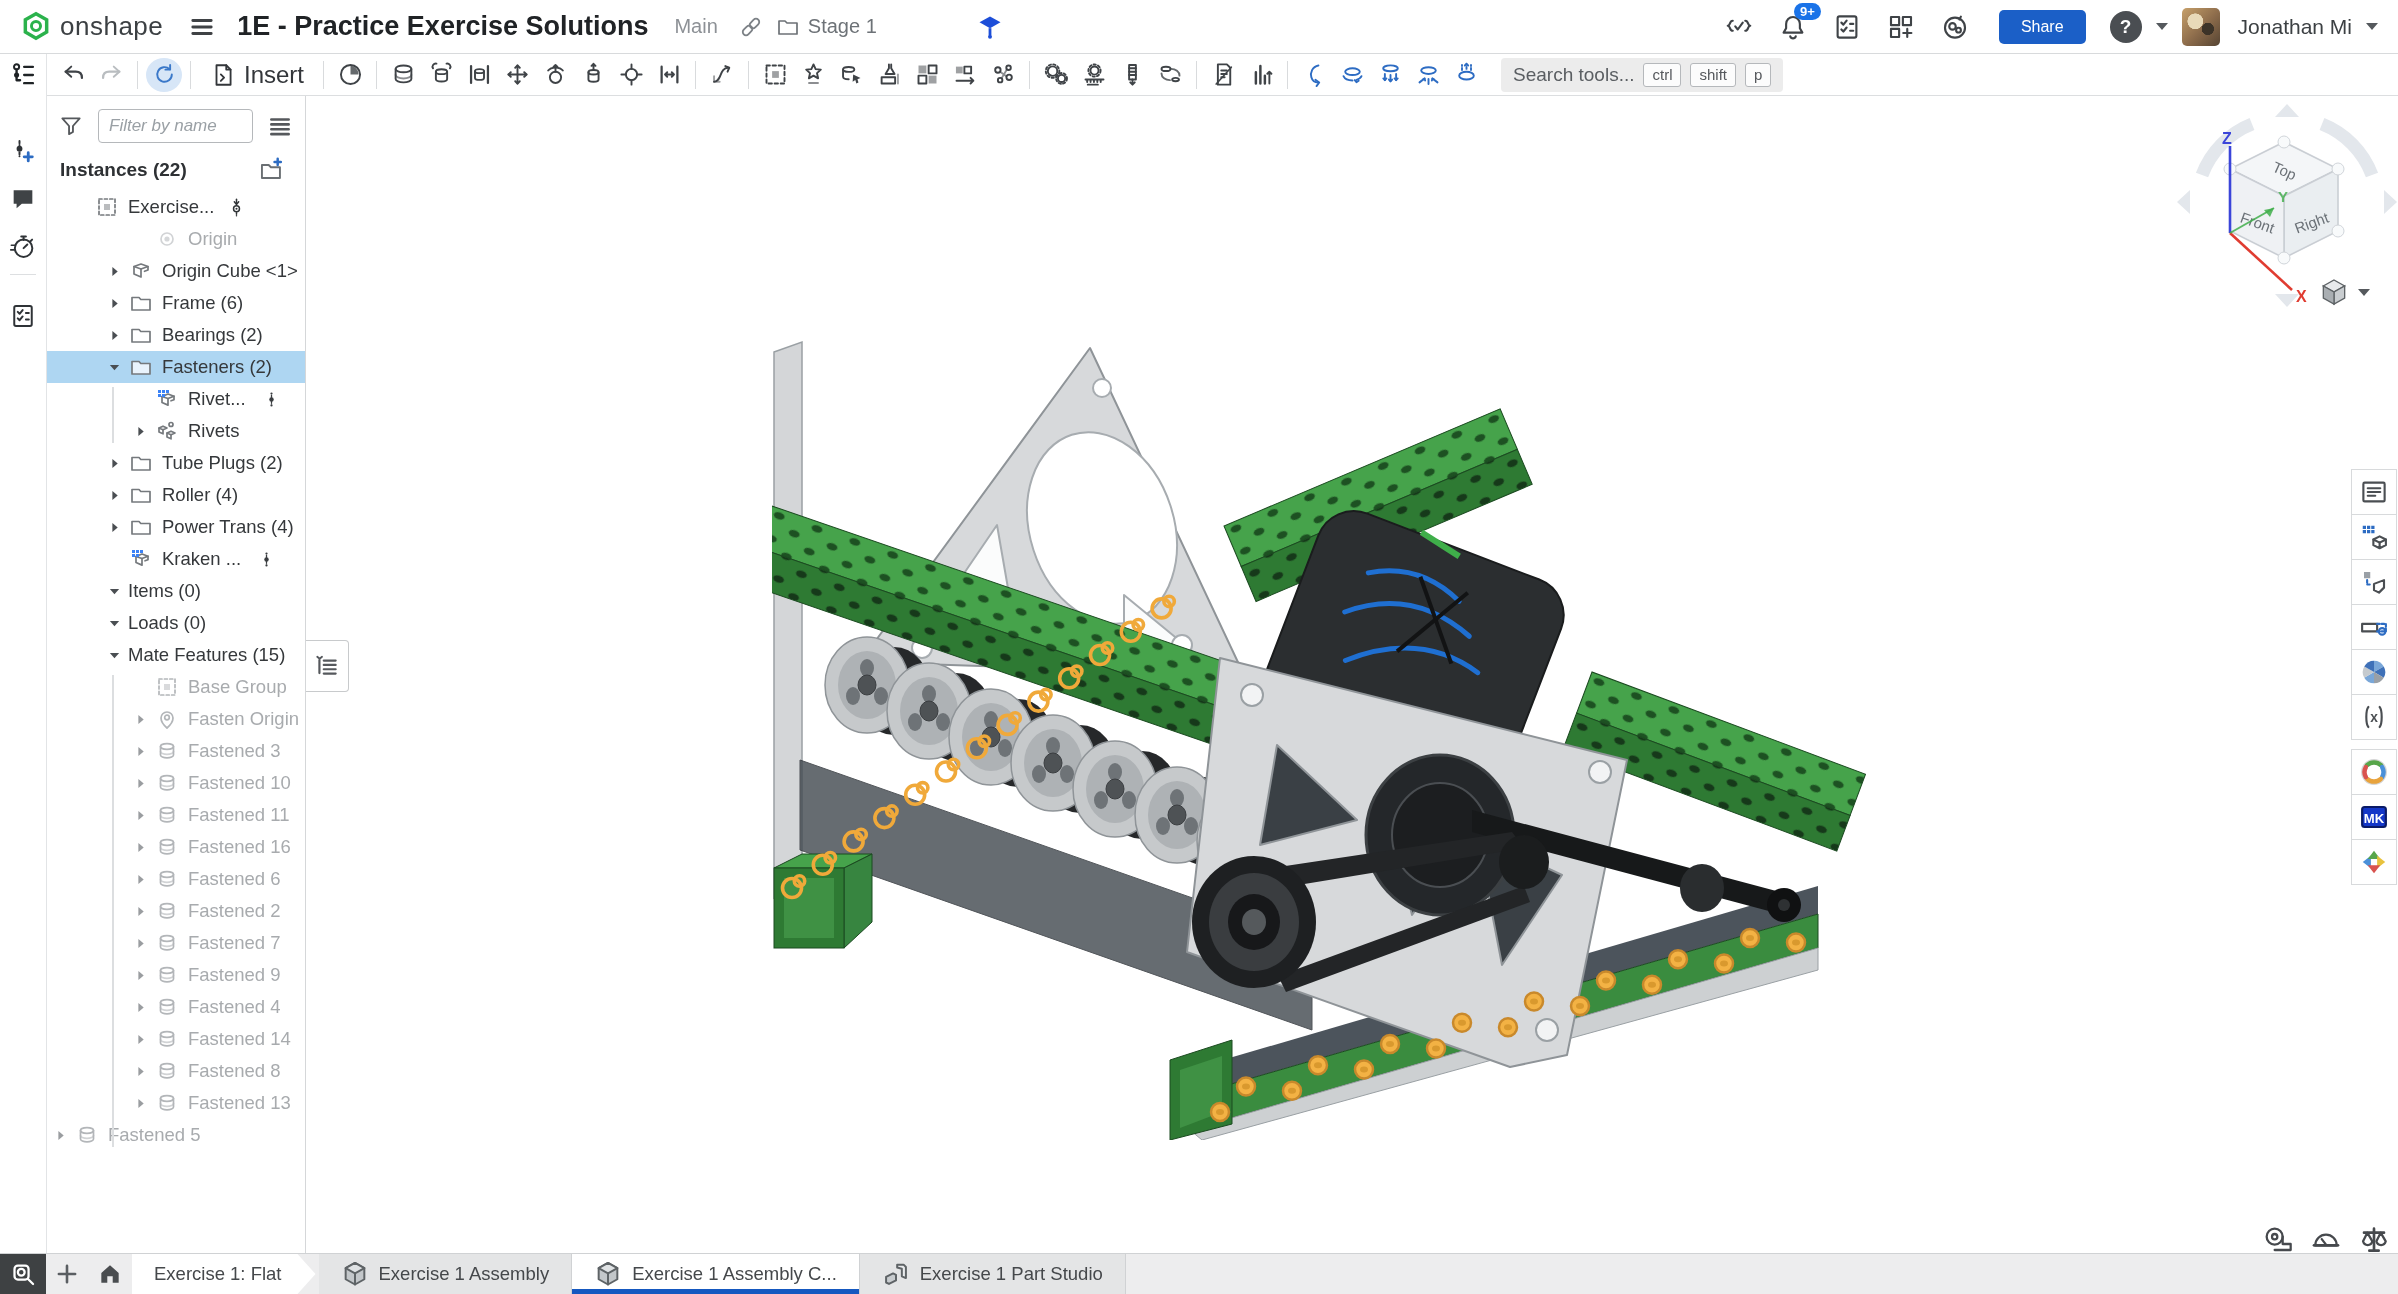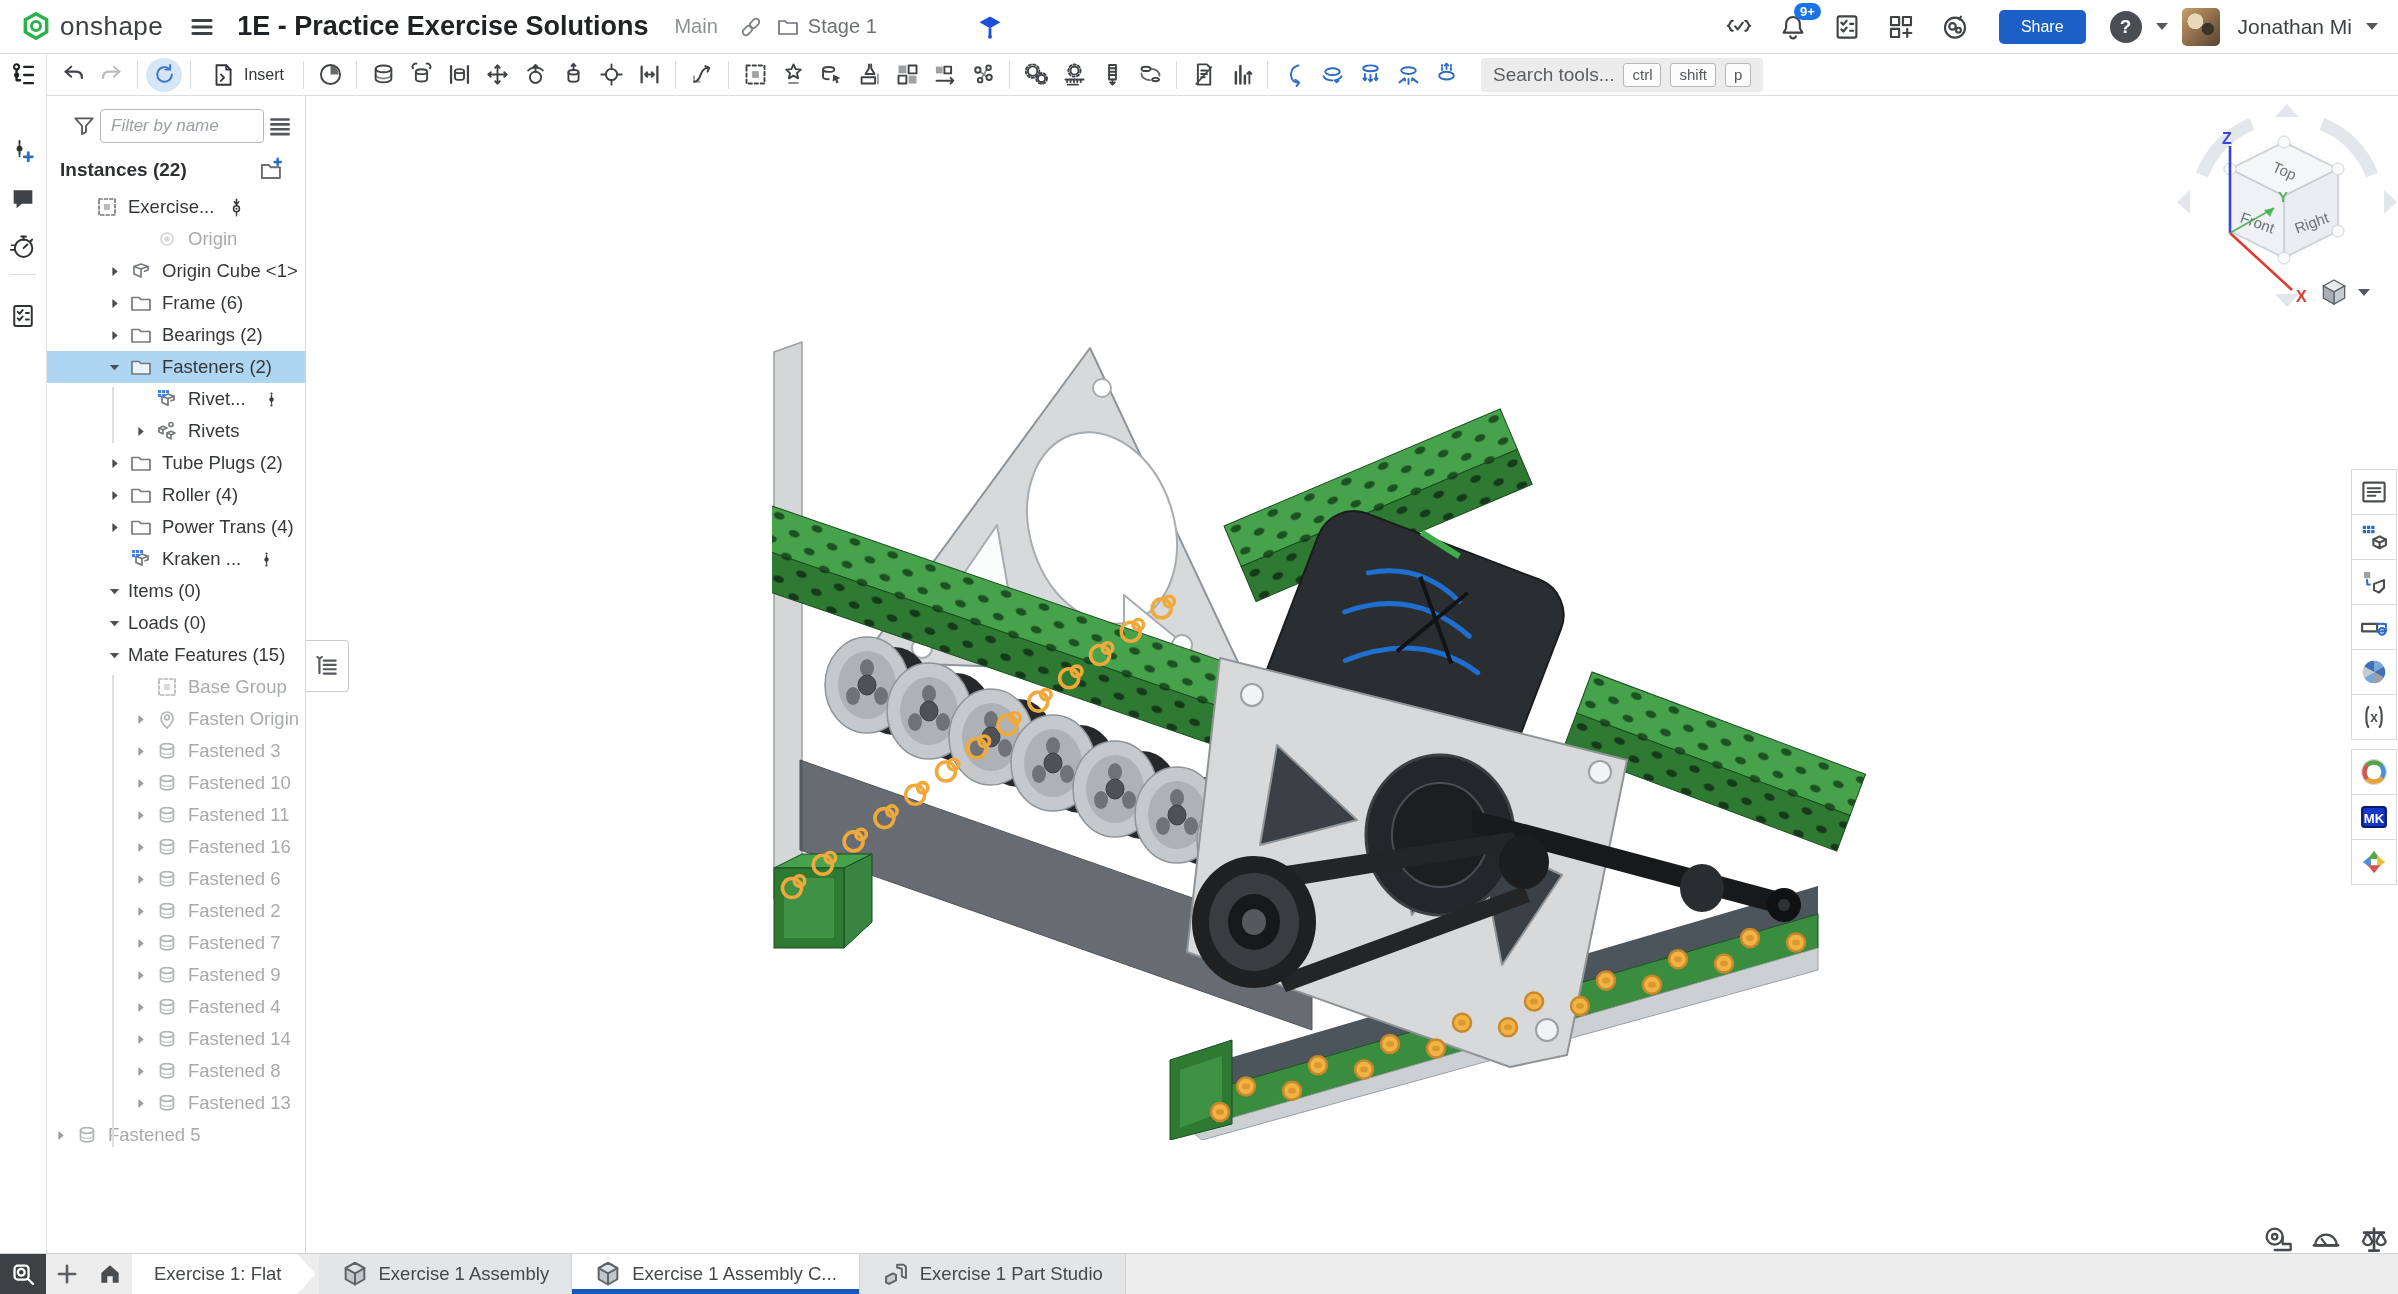--- a/index.html
+++ b/index.html
@@ -33,35 +33,35 @@
   #user-name{font-size:21px;color:#3c4043;margin-left:4px;}
 
   
   #tbar{position:absolute;left:46px;top:54px;right:0;height:42px;border-bottom:1px solid #dcdee0;
         display:flex;align-items:center;padding-left:8px;background:#fff;box-sizing:border-box;z-index:25;}
   .tb-icon{width:36px;height:34px;color:#3f4347;margin:0 1px;}
   .tb-icon.disabled{color:#b9bdc0;}
   .tb-icon.blue{color:#2d6cc3;}
   .tb-active{background:#d7e6f7;border-radius:50%;color:#3a78c9;}
   .tb-div{width:1px;height:28px;background:#d9dbdd;margin:0 7px;}
-  #insert-btn{display:flex;align-items:center;gap:8px;padding:0 12px;height:34px;color:#33363a;font-size:16px;}
+  #insert-btn{display:flex;align-items:center;gap:8px;padding:0 12px;height:34px;color:#33363a;font-size:24px;}
   #search-pill{margin-left:16px;background:#ececec;border-radius:4px;padding:5px 12px;display:flex;align-items:center;gap:9px;
         color:#5a5e62;font-size:19px;}
   .kbd{background:#fcfcfc;border:1px solid #b5b8bb;border-radius:3px;padding:0 8px;font-size:15px;color:#55585c;line-height:22px;}
 
   
   #leftbar{position:absolute;left:0;top:54px;bottom:41px;width:46px;background:#fff;border-right:1px solid #e2e4e6;
         display:flex;flex-direction:column;align-items:center;z-index:26;}
   .lb-icon{width:46px;height:42px;color:#2f3337;}
   .lb-div{width:26px;height:1px;background:#dddfe1;margin:6px 0;}
 
   
   #sidebar{position:absolute;left:46px;top:96px;bottom:41px;width:260px;background:#fff;border-right:1px solid #d5d7d9;
         box-sizing:border-box;z-index:20;}
-  #filter-row{display:flex;align-items:center;gap:3px;padding:13px 12px 7px 12px;margin-left:13px;}
+  #filter-row{display:flex;align-items:center;gap:14px;padding:13px 12px 7px 12px;}
   #filter-row .ic{color:#55585c;}
   #filter-input{flex:1;height:32px;border:1px solid #b5b8bb;border-radius:4px;padding:0 10px;font-size:17px;
         font-family:"Liberation Sans",sans-serif;color:#3a3d40;min-width:0;outline:none;}
   #filter-input::placeholder{font-style:italic;color:#9aa0a5;}
   #instances-row{display:flex;align-items:center;justify-content:space-between;padding:6px 14px 4px 14px;}
   #instances-label{font-size:19px;font-weight:bold;color:#2e3134;}
   #tree{position:relative;margin-top:4px;}
   .gline{position:absolute;width:2px;background:#dcdee0;left:66px;}
   .tree-row{height:32px;display:flex;align-items:center;font-size:18.5px;color:#35383b;white-space:nowrap;}
   .tree-row.sel{background:#aed6f2;}

